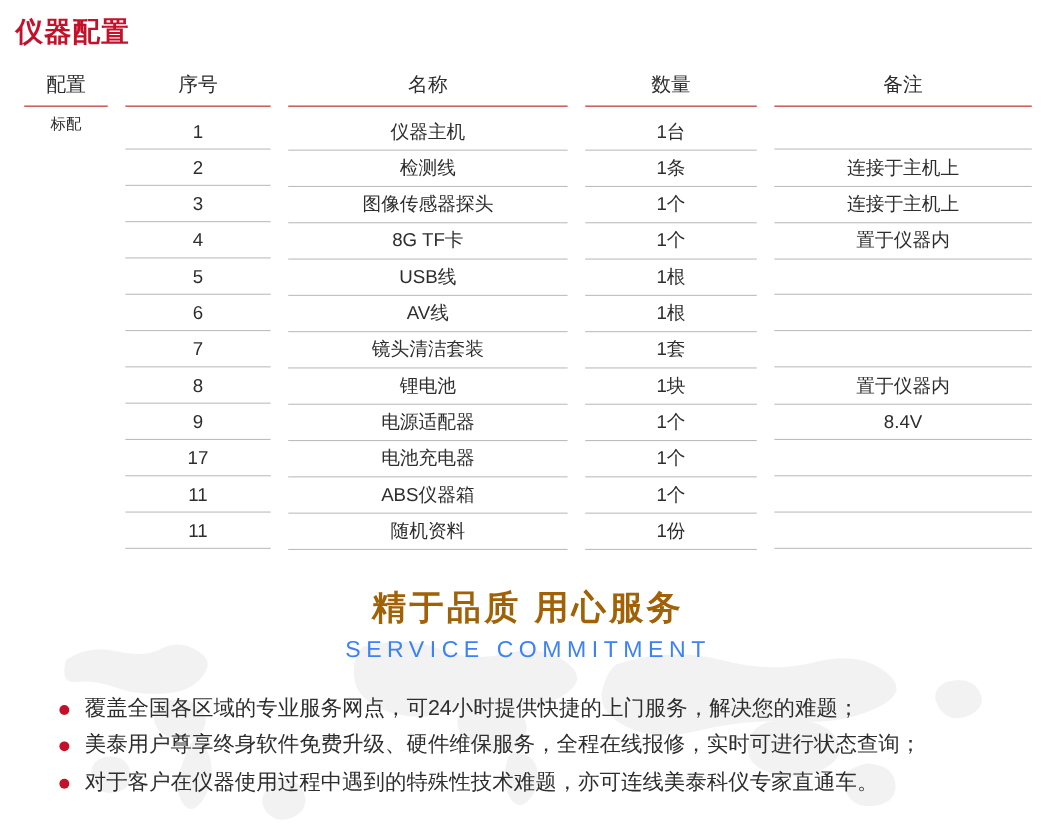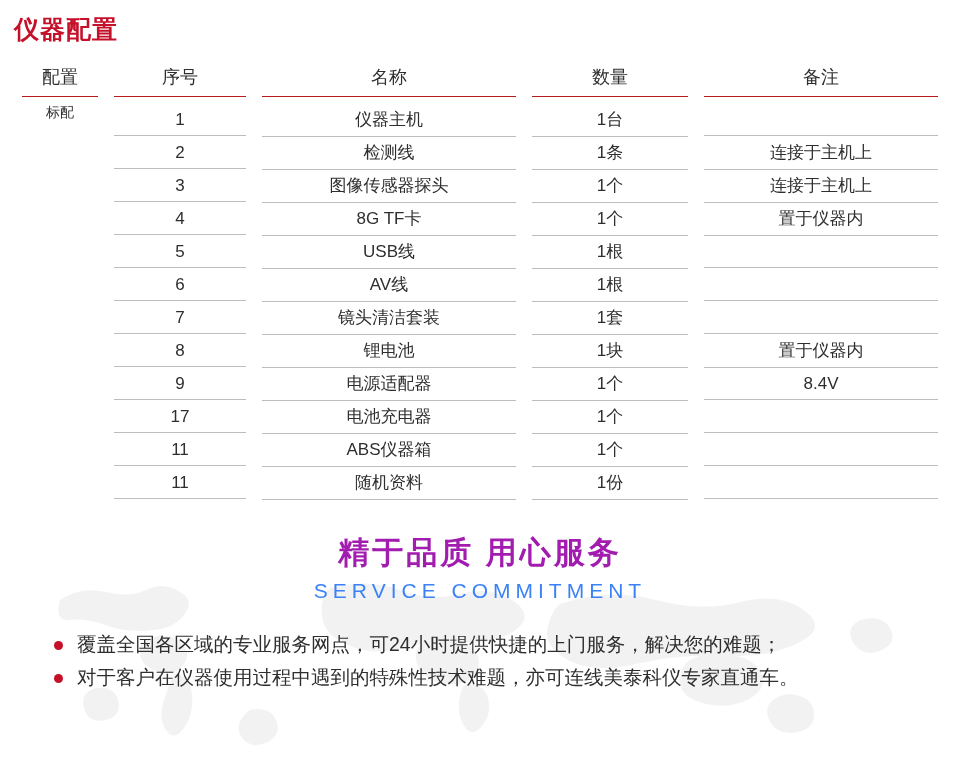--- a/index.html
+++ b/index.html
@@ -102,21 +102,21 @@
   }
 
   
   .commit {
     margin-top: 34px;
     text-align: center;
   }
   .commit-cn {
     font-size: 31px;
     font-weight: bold;
-    color: #a21caf;
+    color: #a16207;
     letter-spacing: 3px;
     line-height: 1.25;
   }
   .commit-en {
     margin-top: 6px;
     font-size: 21px;
     color: #3b82f6;
     letter-spacing: 5px;
   }
 
@@ -377,17 +377,21 @@
     <div class="commit-en">SERVICE COMMITMENT</div>
   </div>
 
   <ul class="bullets">
     <li>
       <span class="bullet-dot"></span>
       <span class="bullet-text">覆盖全国各区域的专业服务网点，可24小时提供快捷的上门服务，解决您的难题；</span>
     </li>
     <li>
       <span class="bullet-dot"></span>
+      <span class="bullet-text">美泰用户尊享终身软件免费升级、硬件维保服务，全程在线报修，实时可进行状态查询；</span>
+    </li>
+    <li>
+      <span class="bullet-dot"></span>
       <span class="bullet-text">对于客户在仪器使用过程中遇到的特殊性技术难题，亦可连线美泰科仪专家直通车。</span>
     </li>
   </ul>
 
 </div>
 
 </body></html>

